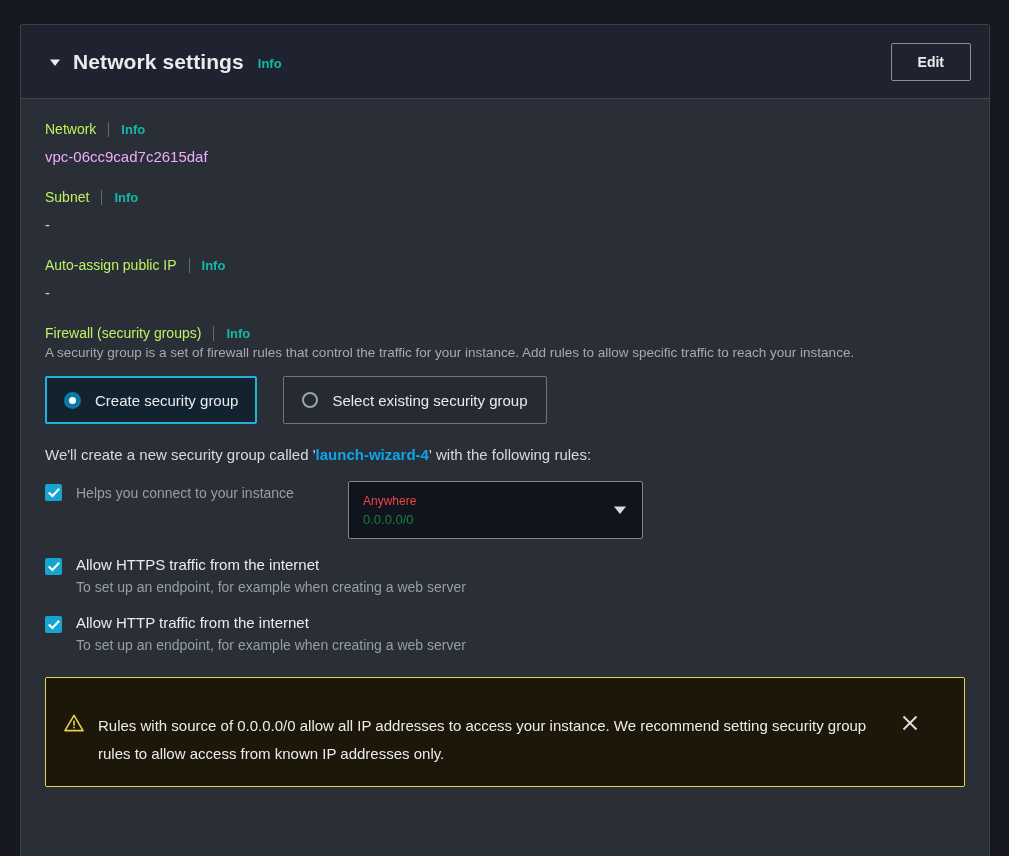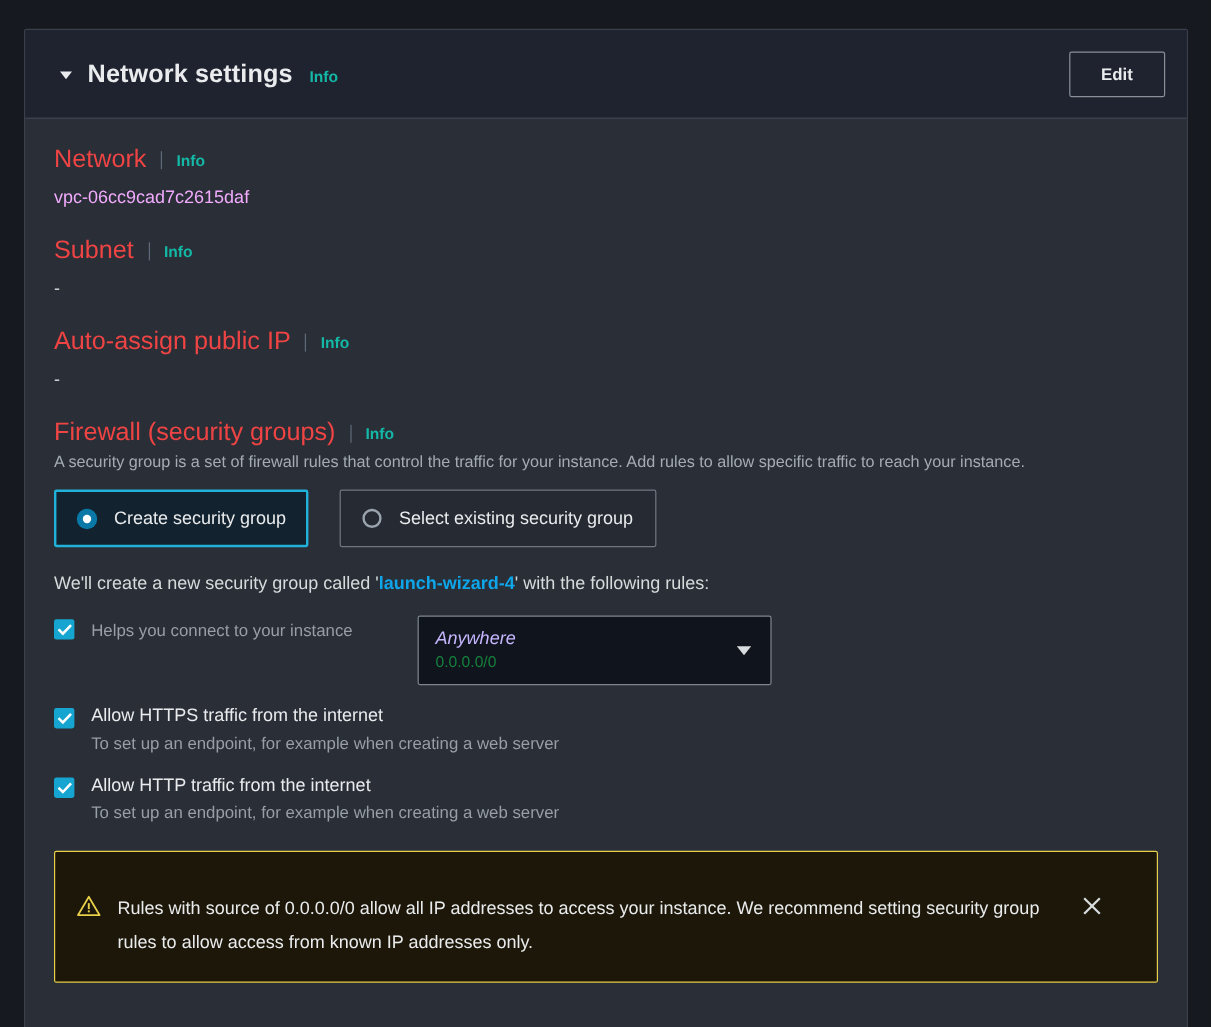--- a/index.html
+++ b/index.html
@@ -91,22 +91,22 @@
     padding: 22px 24px 26px 24px;
   }
 
   .field-label-row {
     display: flex;
     align-items: center;
     gap: 0;
     margin-bottom: 10px;
   }
   .field-label {
-    font-size: 21px;
-    color: #ef4444;
+    font-size: 14px;
+    color: #bef264;
     white-space: nowrap;
   }
   .label-sep {
     display: inline-block;
     width: 1px;
     height: 15px;
     background: #5f6b7a;
     margin: 0 12px;
     flex: none;
   }
@@ -227,21 +227,21 @@
     background: #10151d;
     border: 1px solid #7d868f;
     border-radius: 2px;
     display: flex;
     align-items: center;
     padding: 0 14px;
     cursor: pointer;
     position: relative;
   }
   .select-texts { display: flex; flex-direction: column; gap: 2px; }
-  .select-value { font-size: 15px; color: #c4b5fd; line-height: 18px; font-style: italic; }
+  .select-value { font-size: 12px; color: #ef4444; line-height: 18px; }
   .select-sub { font-size: 13px; color: #15803d; line-height: 16px; }
   .select-arrow { margin-left: auto; display: flex; align-items: center; }
 
   
   .alert {
     margin-top: 22px;
     background: #1c1708;
     border: 1px solid #e8d04b;
     border-radius: 2px;
     display: flex;

